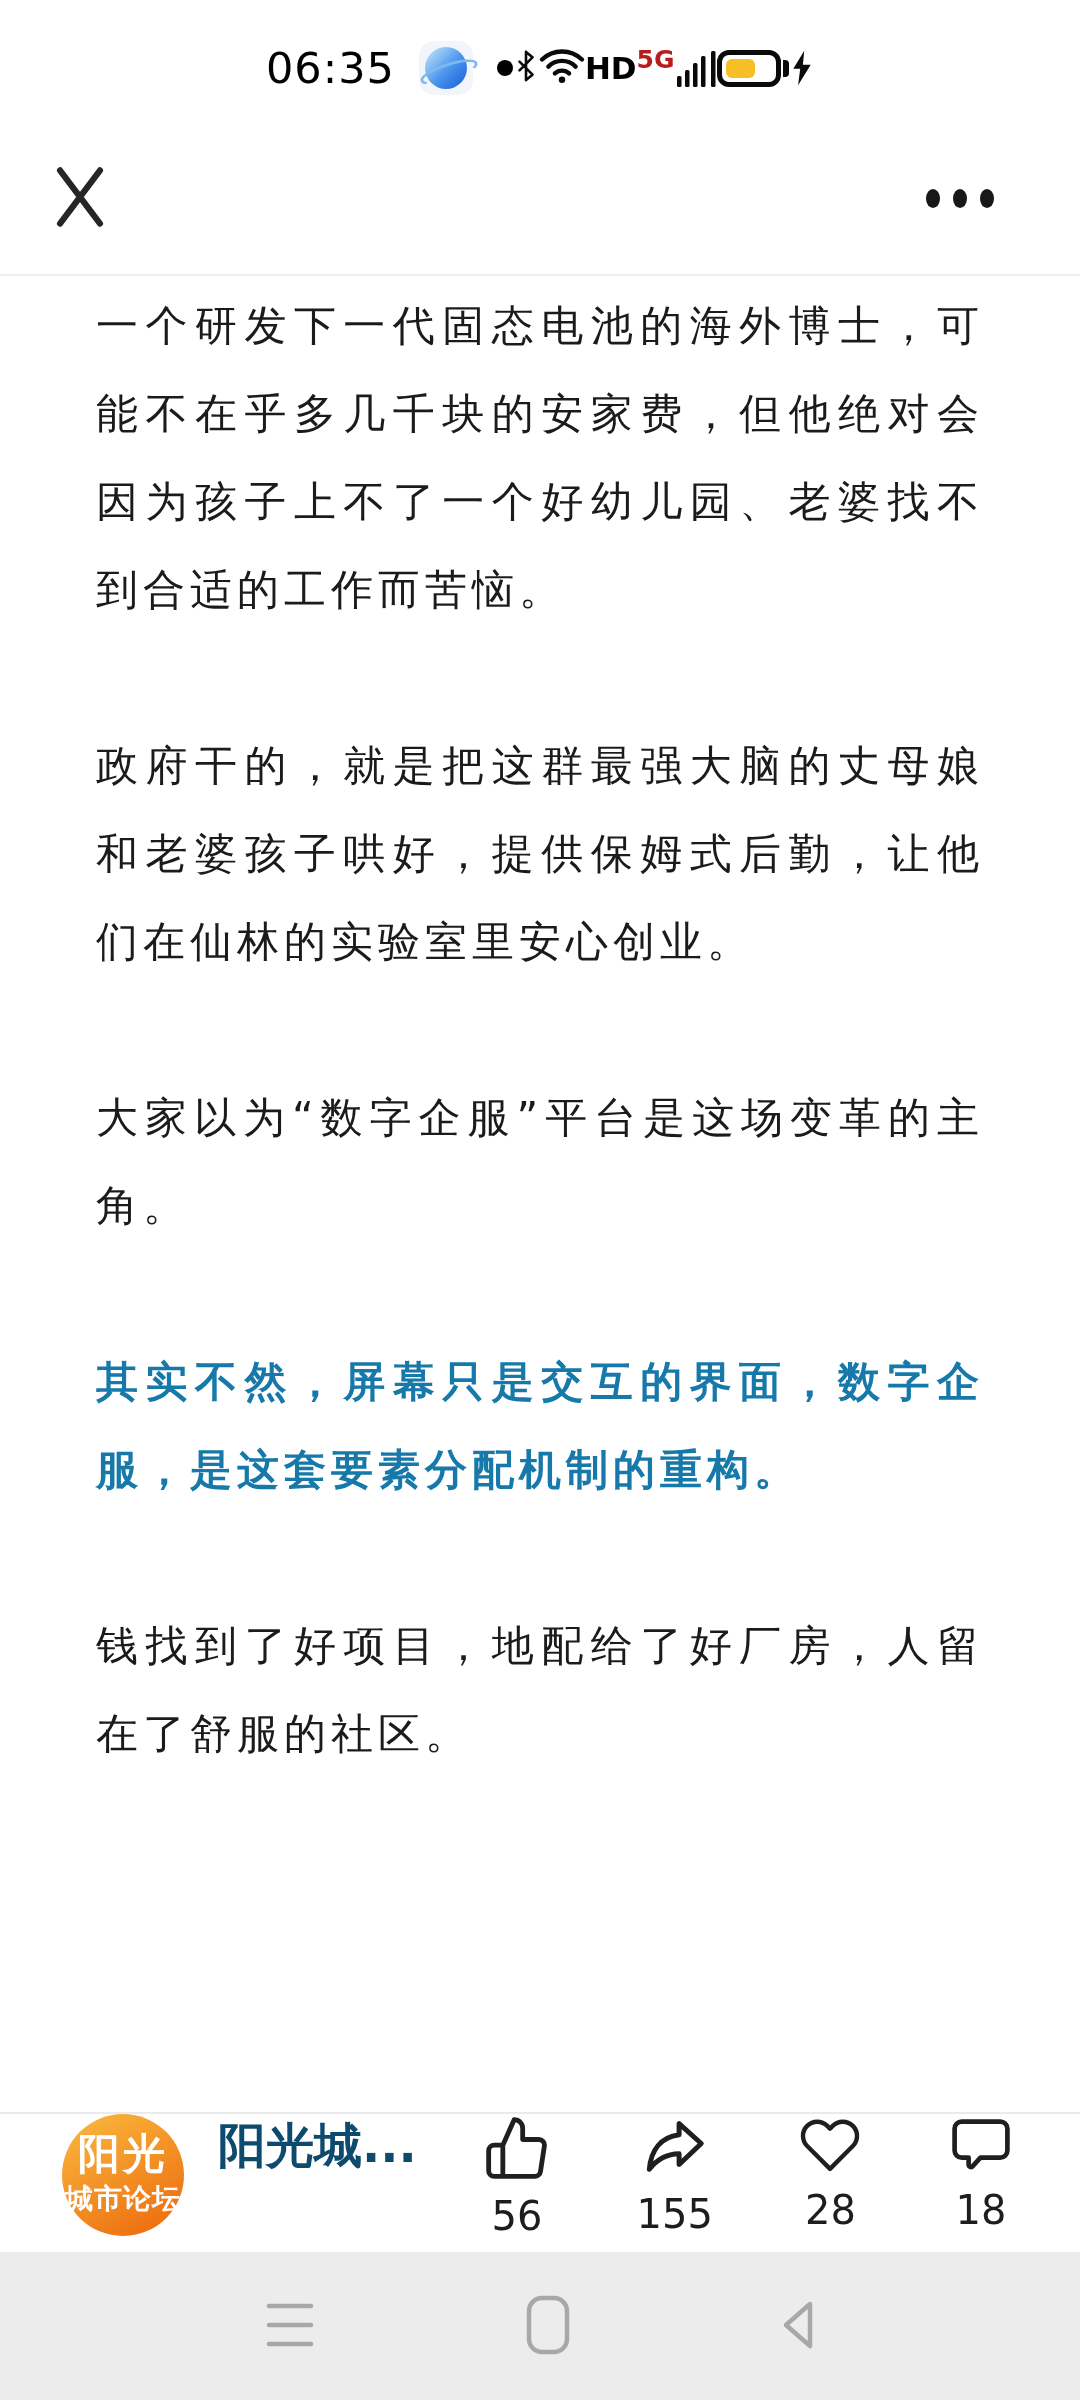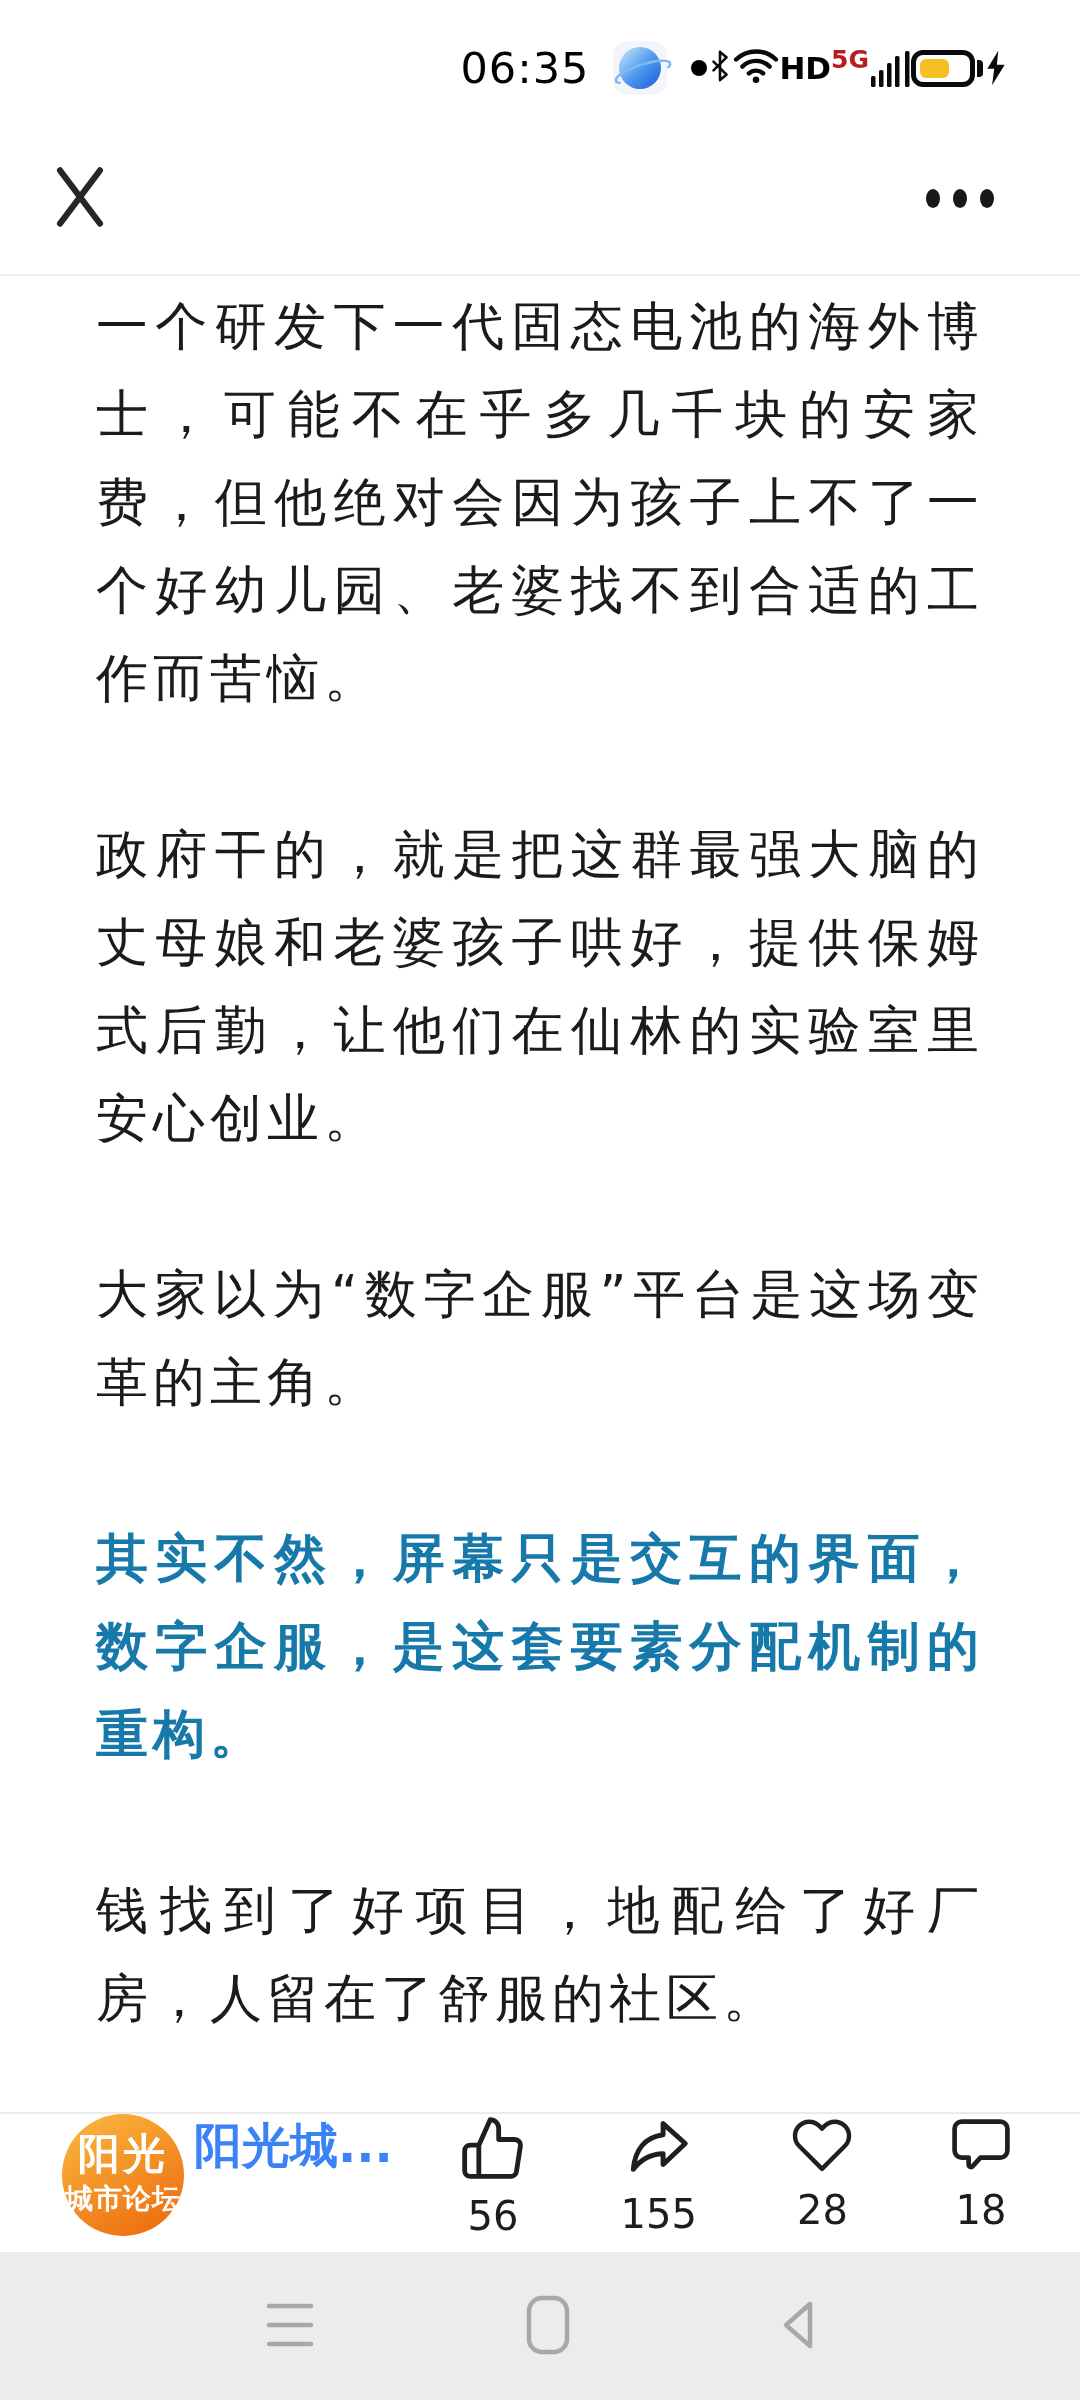--- a/index.html
+++ b/index.html
@@ -7,21 +7,21 @@
     width:1080px; height:2400px;
     position:relative; overflow:hidden;
     background:#ffffff;
     font-family:"DejaVu Sans","Liberation Sans",sans-serif;
     -webkit-font-smoothing:antialiased;
   }
 
   
   .status-bar {
     position:absolute; top:0; left:0; right:11px; height:122px;
-    display:flex; align-items:center; justify-content:flex-end;
+    display:flex; align-items:center; justify-content:flex-start;
     box-sizing:border-box; padding:14px 62px 0 266px;
     background:#ffffff;
   }
   .sb-left { display:flex; align-items:center; gap:24px; }
   .time { font-size:43px; color:#000; letter-spacing:1px; }
   .app-badge { width:54px; height:54px; border-radius:15px; background:#f2f5f9;
     display:flex; align-items:center; justify-content:center; }
   .planet { width:42px; height:42px; border-radius:50%;
     background:linear-gradient(135deg,#a8d4f5 15%,#4a93ee 55%,#1d63d8 95%);
     position:relative; }
@@ -51,40 +51,40 @@
   .more-dots { display:flex; gap:13px; align-items:center; }
   .more-dots span { width:14px; height:19px; border-radius:50%; background:#181818; display:block; }
 
   
   .article {
     position:absolute; top:278px; left:0; right:0; bottom:344px;
     box-sizing:border-box; padding:4px 96px 0;
     background:#ffffff; overflow:hidden;
   }
   .article p {
-    margin:0 0 88px; font-size:52px; line-height:88px;
+    margin:0 0 88px; font-size:42px; line-height:88px;
     letter-spacing:5px; color:#1b1b1b; text-align:justify;
   }
   .article p.highlight { color:#1779aa; font-weight:700; }
 
   
   .footer {
     position:absolute; left:0; right:0; bottom:148px; height:140px;
     background:#ffffff; border-top:2px solid #ebebeb;
     display:flex; align-items:flex-start;
     box-sizing:border-box; padding:0 42px 0 62px;
   }
   .avatar {
     width:122px; height:122px; border-radius:50%; flex-shrink:0;
     background:linear-gradient(150deg,#f8b13a 12%,#ee7011 88%);
     color:#fff; display:flex; flex-direction:column; align-items:center; justify-content:center;
   }
   .avatar-line1 { font-size:42px; font-weight:700; letter-spacing:3px; line-height:1.05; }
   .avatar-line2 { font-size:28px; font-weight:700; letter-spacing:1px; margin-top:3px; }
-  .account-name { font-size:48px; font-weight:600; color:#3b82f6; margin-left:10px;
+  .account-name { font-size:48px; font-weight:600; color:#0c4a6e; margin-left:34px;
     width:198px; white-space:nowrap; overflow:hidden; }
   .actions { flex:1; display:flex; justify-content:space-between; margin:0 24px 0 66px; }
   .action { display:flex; flex-direction:column; align-items:center; gap:8px;
     background:none; border:none; padding:0; cursor:pointer; }
   .action .count { font-size:40px; color:#1d1d1d; font-family:"DejaVu Sans","Liberation Sans",sans-serif; }
 
   
   .navbar {
     position:absolute; left:0; right:0; bottom:0; height:148px;
     background:#ececec; display:flex; align-items:center; justify-content:center; gap:206px;

